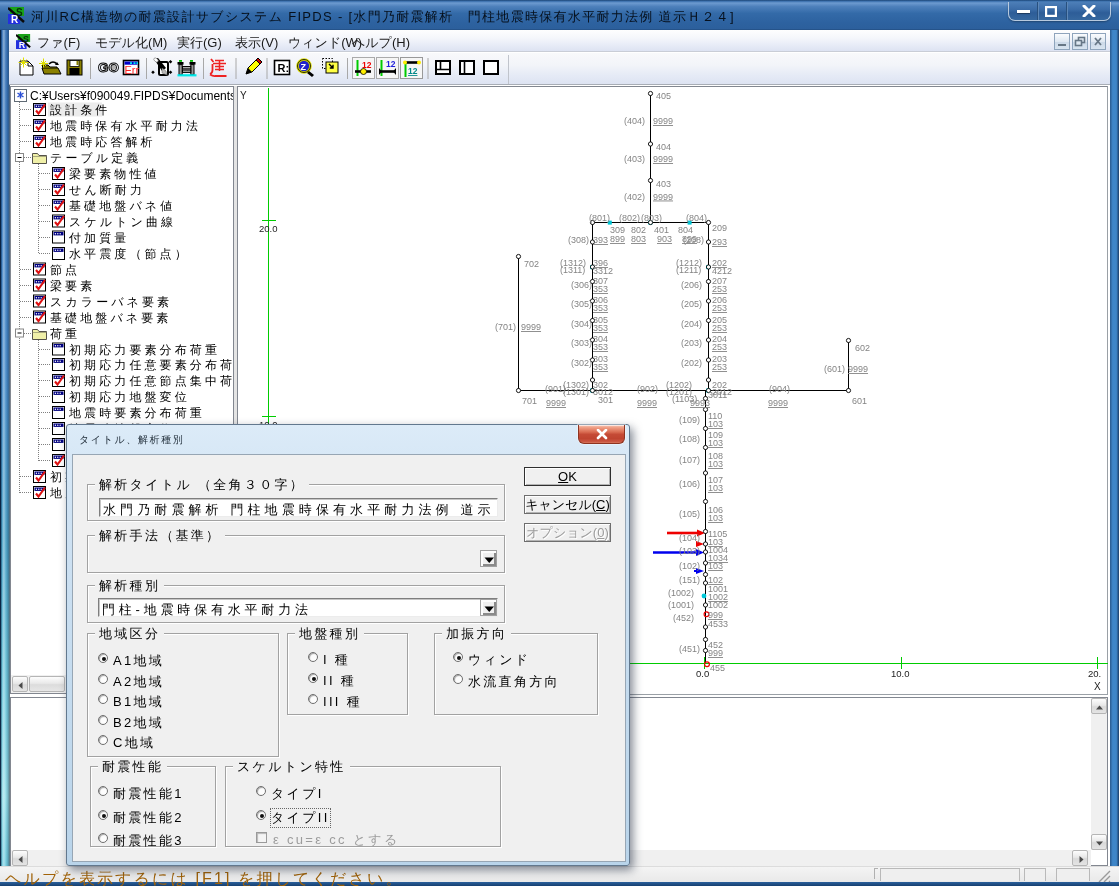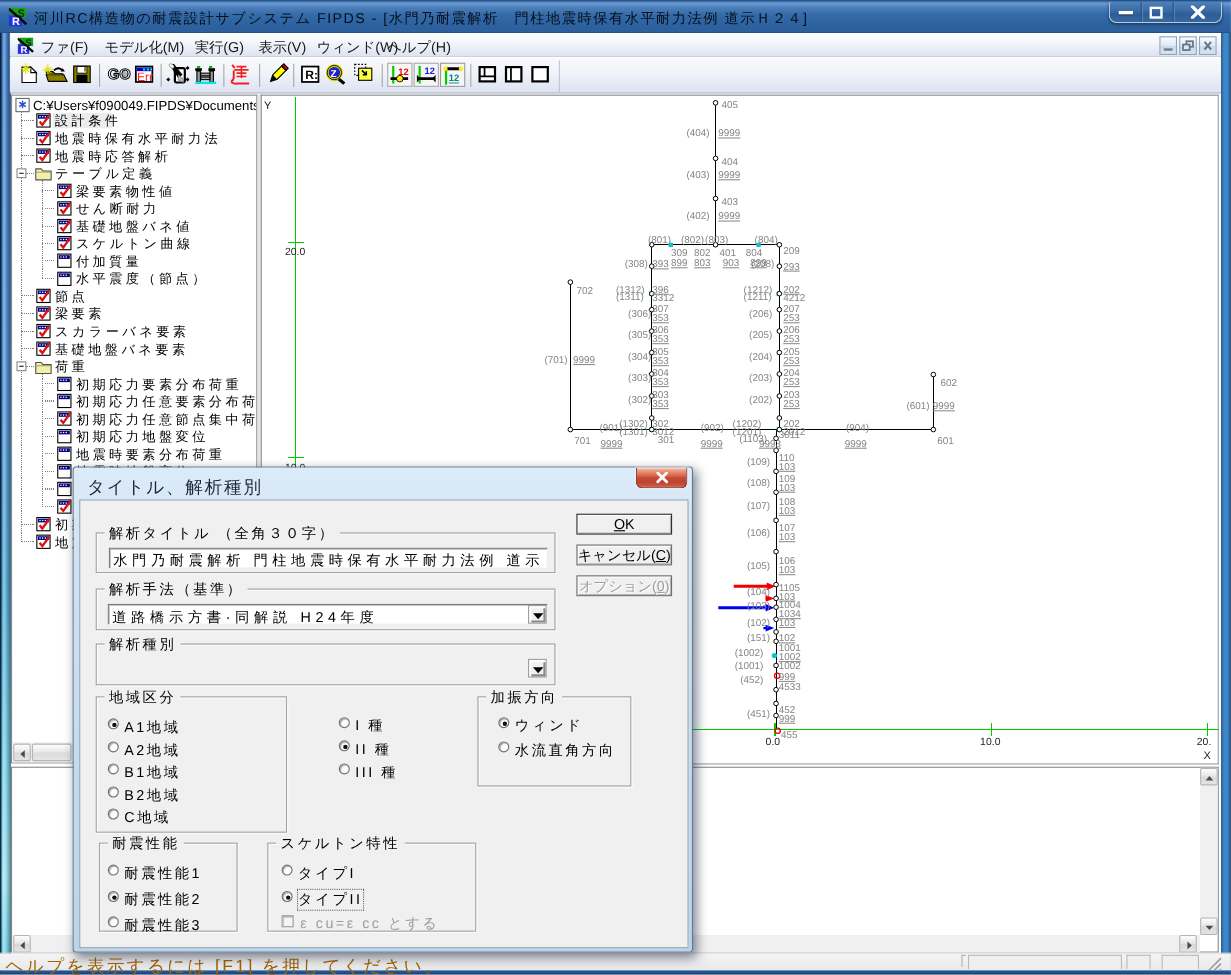--- a/index.html
+++ b/index.html
@@ -31,21 +31,21 @@
 #statusbar{position:absolute;left:0px;top:866px;width:1119px;height:16px;background:linear-gradient(#f4f4f4,#e9e9e9);border-top:1px solid #dcdcdc}
 #statustext{position:absolute;left:5px;top:869px;font-size:16px;color:#a16207}
 .sb{position:absolute;background:#f0f0f0}
 .sbbtn{position:absolute;width:16px;height:16px;background:linear-gradient(#fdfdfd,#e8e8e8 45%,#d9d9d9 55%,#e4e4e4);border:1px solid #b5b5b5;border-radius:2px}
 .sbbtn svg{position:absolute;left:3px;top:4px}
 .sbthumb{position:absolute;background:linear-gradient(#fdfdfd,#e9e9e9 45%,#dcdcdc 55%,#e6e6e6);border:1px solid #b5b5b5;border-radius:2px}
 .spanel{position:absolute;top:868px;height:13px;border:1px solid #b9b9b9;border-bottom:none;background:#efefef}
 
 #dlg{position:absolute;left:66px;top:424px;width:564px;height:442px;background:linear-gradient(#dcebf8 0%,#cfe2f3 20%,#b9d4ea 100%);border:1px solid #62788e;border-radius:3px;box-shadow:3px 4px 10px rgba(30,40,60,.55)}
 #dlgclient{position:absolute;left:5px;top:29px;width:554px;height:408px;background:#f0f0f0;border:1px solid #97a6b4}
-#dlgtitle{position:absolute;left:12px;top:8px;font-size:16px;color:#1c2935}
+#dlgtitle{position:absolute;left:12px;top:8px;font-size:10px;color:#1c2935}
 #dlgclose{position:absolute;left:511px;top:0px;width:47px;height:19px;background:linear-gradient(#f6c9b9 0%,#ef9c82 15%,#d86a50 40%,#c54b36 52%,#bf4430 75%,#ca5642 92%,#d8775c 100%);border:1px solid #8e3320;border-top:none;border-radius:0 0 6px 6px;box-shadow:inset 0 1px 0 rgba(255,255,255,.6),0 0 0 1px rgba(255,255,255,.35)}
 .gbox{position:absolute;border:1px solid #a2a2a2;box-shadow:inset 1px 1px 0 #fff,1px 1px 0 #fff;background:transparent}
 .gbox>span{position:absolute;top:-8px;left:7px;background:#f0f0f0;padding:0 4px;font-size:13px;color:#000;white-space:nowrap;line-height:15px}
 .tfield{position:absolute;background:#fff;border:1px solid #7e7e7e;border-bottom-color:#ececec;border-right-color:#ececec;box-shadow:inset 1px 1px 0 #c6c6c6;font-size:13px;color:#000;white-space:nowrap;overflow:hidden}
 .tfield>div{padding:2px 0 0 3px}
 .combobtn{position:absolute;width:17px;background:#f0f0f0;border:1px solid #a0a0a0;box-shadow:inset 2px 2px 0 #fdfdfd,inset -2px -2px 0 #8a8a8a}
 .combobtn svg{position:absolute;left:3px;top:5px}
 .dbtn{position:absolute;width:87px;height:19px;background:#f0f0f0;border:1px solid #6e6e6e;box-shadow:inset 1px 1px 0 #fff,inset -1px -1px 0 #b4b4b4;font-size:13px;color:#000;text-align:center;line-height:17px}
 .radio{position:absolute;width:10px;height:10px;border-radius:50%;background:#fdfdfd;border:1px solid #6e6e6e;box-shadow:inset 1px 1px 1px rgba(0,0,0,.35)}
 .radio.sel::after{content:"";position:absolute;left:2.5px;top:2.5px;width:4px;height:4px;border-radius:50%;background:#111}
@@ -653,72 +653,75 @@
  <div id="dlgclient">
   <div class="gbox" style="left:14px;top:29px;width:418px;height:37px">
         <span>解析タイトル （全角３０字）</span>
       </div>
   <div class="tfield" style="left:26px;top:43px;width:399px;height:19px;letter-spacing:4.1px">
         <div>水門乃耐震解析  門柱地震時保有水平耐力法例 道示Ｈ２４</div>
       </div>
   <div class="gbox" style="left:14px;top:80px;width:418px;height:38px">
         <span>解析手法（基準）</span>
       </div>
-  <div class="tfield" style="left:25px;top:94px;width:400px;height:19px;letter-spacing:4.2px">
-        <div>道路橋示方書·同解説  H24年度</div>
-      </div>
   <div class="combobtn" style="left:407px;top:95px;height:17px">
         <svg width="11" height="8" style="position:absolute;left:3px;top:5px">
           <path d="M0.5 1.5 h9.5 l-4.75 5.5 z" fill="#000"></path>
         </svg>
       </div>
   <div class="gbox" style="left:14px;top:130px;width:418px;height:38px">
         <span>解析種別</span>
       </div>
+  <div class="tfield" style="left:25px;top:143px;width:400px;height:19px;letter-spacing:3.8px">
+        <div>門柱-地震時保有水平耐力法</div>
+      </div>
   <div class="combobtn" style="left:407px;top:144px;height:17px">
         <svg width="11" height="8" style="position:absolute;left:3px;top:5px">
           <path d="M0.5 1.5 h9.5 l-4.75 5.5 z" fill="#000"></path>
         </svg>
       </div>
-  <div class="gbox" style="left:14px;top:178px;width:174px;height:124px">
+  <div class="gbox" style="left:14px;top:178px;width:192px;height:124px">
         <span>地域区分</span>
       </div>
   <div class="radio sel" style="left:25px;top:198px"></div>
       <div class="rlabel" style="left:40px;top:197px">A1地域</div>
   <div class="radio" style="left:25px;top:218.5px"></div>
       <div class="rlabel" style="left:40px;top:217.5px">A2地域</div>
   <div class="radio" style="left:25px;top:239px"></div>
       <div class="rlabel" style="left:40px;top:238px">B1地域</div>
   <div class="radio" style="left:25px;top:259.5px"></div>
       <div class="rlabel" style="left:40px;top:258.5px">B2地域</div>
   <div class="radio" style="left:25px;top:279.5px"></div>
       <div class="rlabel" style="left:40px;top:278.5px">C地域</div>
+  <div class="gbox" style="left:214px;top:178px;width:121px;height:82px">
+        <span>地盤種別</span>
+      </div>
   <div class="radio" style="left:235px;top:197px"></div>
       <div class="rlabel" style="left:250px;top:196px">I 種</div>
   <div class="radio sel" style="left:235px;top:218px"></div>
       <div class="rlabel" style="left:250px;top:217px">II 種</div>
   <div class="radio" style="left:235px;top:239px"></div>
       <div class="rlabel" style="left:250px;top:238px">III 種</div>
-  <div class="gbox" style="left:361px;top:178px;width:140px;height:82px">
+  <div class="gbox" style="left:361px;top:178px;width:164px;height:82px">
         <span>加振方向</span>
       </div>
   <div class="radio sel" style="left:380px;top:197px"></div>
       <div class="rlabel" style="left:395px;top:196px">ウィンド</div>
   <div class="radio" style="left:380px;top:219px"></div>
       <div class="rlabel" style="left:395px;top:218px">水流直角方向</div>
   <div class="gbox" style="left:17px;top:311px;width:126px;height:81px">
         <span>耐震性能</span>
       </div>
   <div class="radio" style="left:25px;top:331px"></div>
       <div class="rlabel" style="left:40px;top:330px">耐震性能1</div>
   <div class="radio sel" style="left:25px;top:355px"></div>
       <div class="rlabel" style="left:40px;top:354px">耐震性能2</div>
   <div class="radio" style="left:25px;top:378px"></div>
       <div class="rlabel" style="left:40px;top:377px">耐震性能3</div>
-  <div class="gbox" style="left:170px;top:311px;width:190px;height:81px">
+  <div class="gbox" style="left:152px;top:311px;width:276px;height:81px">
         <span>スケルトン特性</span>
       </div>
   <div class="radio" style="left:183px;top:331px"></div>
       <div class="rlabel" style="left:198px;top:330px">タイプI</div>
   <div class="radio sel" style="left:183px;top:355px"></div>
       <div class="rlabel" style="left:198px;top:354px;outline:1px dotted #666">タイプII</div>
   <div style="position:absolute;left:183px;top:377px;width:11px;height:11px;background:#f4f4f4;border:1px solid #9a9a9a;box-shadow:inset 1px 1px 1px rgba(0,0,0,.25)"></div>
   <div class="rlabel" style="left:200px;top:376px;color:#9c9c9c">ε cu=ε cc とする</div>
   <div class="dbtn" style="left:451px;top:12px;border-color:#2f2f2f"><u>O</u>K</div>
   <div class="dbtn" style="left:451px;top:40px">キャンセル(<u>C</u>)</div>

